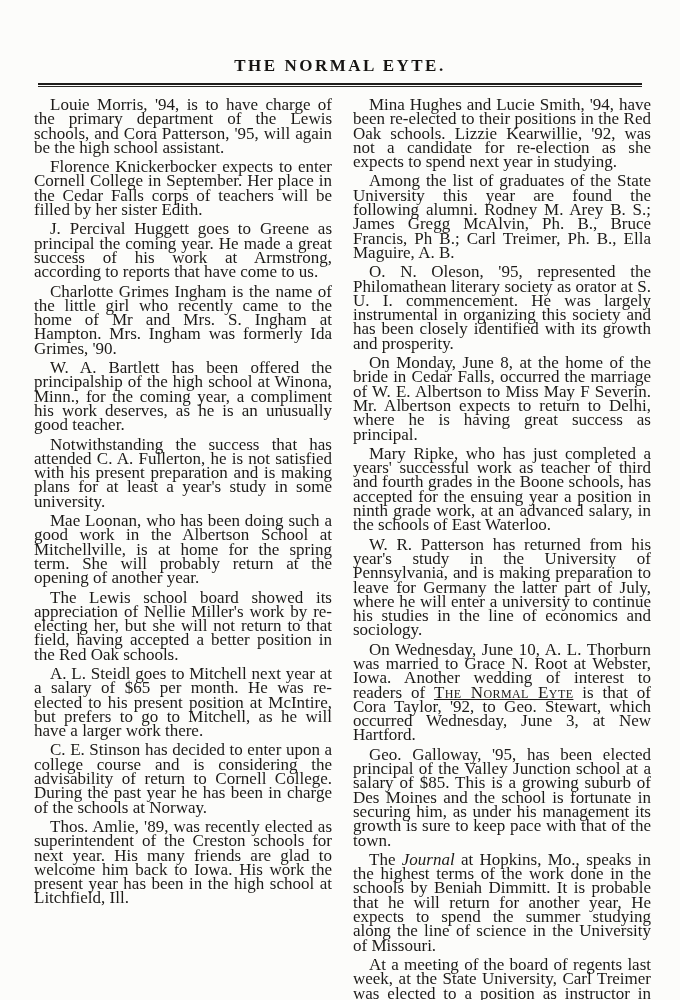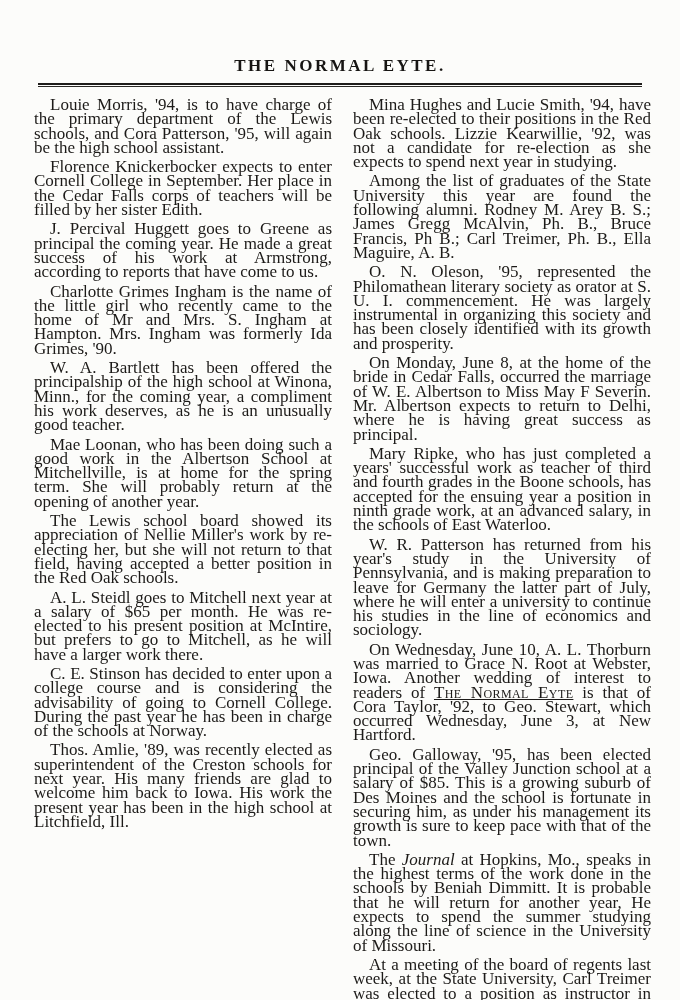--- a/index.html
+++ b/index.html
@@ -56,24 +56,25 @@
 <div class="page">
   <div class="masthead">THE NORMAL EYTE.</div>
   <div class="header-rule"></div>
   <div class="columns">
     <div class="col">
       <p>Louie Morris, '94, is to have charge of the primary department of the Lewis schools, and Cora Patterson, '95, will again be the high school assistant.</p>
       <p>Florence Knickerbocker expects to enter Cornell College in September.  Her place in the Cedar Falls corps of teachers will be filled by her sister Edith.</p>
       <p>J. Percival Huggett goes to Greene as principal the coming year.  He made a great success of his work at Armstrong, according to reports that have come to us.</p>
       <p>Charlotte Grimes Ingham is the name of the little girl who recently came to the home of Mr and Mrs. S. Ingham at Hampton.  Mrs. Ingham was formerly Ida Grimes, '90.</p>
       <p>W. A. Bartlett has been offered the principalship of the high school at Winona, Minn., for the coming year, a compliment his work deserves, as he is an unusually good teacher.</p>
+      <p>Notwithstanding the success that has attended C. A. Fullerton, he is not satisfied with his present preparation and is making plans for at least a year's study in some university.</p>
       <p>Mae Loonan, who has been doing such a good work in the Albertson School at Mitchellville, is at home for the spring term.  She will probably return at the opening of another year.</p>
       <p>The Lewis school board showed its appreciation of Nellie Miller's work by re-electing her, but she will not return to that field, having accepted a better position in the Red Oak schools.</p>
       <p>A. L. Steidl goes to Mitchell next year at a salary of $65 per month.  He was re-elected to his present position at McIntire, but prefers to go to Mitchell, as he will have a larger work there.</p>
-      <p>C. E. Stinson has decided to enter upon a college course and is considering the advisability of going to Cornell College.  During the past year he has been in charge of the schools at Norway.</p>
+      <p>C. E. Stinson has decided to enter upon a college course and is considering the advisability of return to Cornell College.  During the past year he has been in charge of the schools at Norway.</p>
       <p>Thos. Amlie, '89, was recently elected as superintendent of the Creston schools for next year.  His many friends are glad to welcome him back to Iowa.  His work the present year has been in the high school at Litchfield, Ill.</p>
     </div>
     <div class="col">
       <p>Mina Hughes and Lucie Smith, '94, have been re-elected to their positions in the Red Oak schools.  Lizzie Kearwillie, '92, was not a candidate for re-election as she expects to spend next year in studying.</p>
       <p>Among the list of graduates of the State University this year are found the following alumni.  Rodney M. Arey B. S.; James Gregg McAlvin, Ph. B., Bruce Francis, Ph B.; Carl Treimer, Ph. B., Ella Maguire, A. B.</p>
       <p>O. N. Oleson, '95, represented the Philomathean literary society as orator at S. U. I. commencement.  He was largely instrumental in organizing this society and has been closely identified with its growth and prosperity.</p>
       <p>On Monday, June 8, at the home of the bride in Cedar Falls, occurred the marriage of W. E. Albertson to Miss May F Severin. Mr. Albertson expects to return to Delhi, where he is having great success as principal.</p>
       <p>Mary Ripke, who has just completed a years' successful work as teacher of third and fourth grades in the Boone schools, has accepted for the ensuing year a position in ninth grade work, at an advanced salary, in the schools of East Waterloo.</p>
       <p>W. R. Patterson has returned from his year's study in the University of Pennsylvania, and is making preparation to leave for Germany the latter part of July, where he will enter a university to continue his studies in the line of economics and sociology.</p>
       <p><span>On Wednesday, June 10, A. L. Thorburn was married to Grace N. Root at Webster, Iowa.  Another wedding of interest to readers of </span><span class="run-smallcaps">The Normal Eyte</span><span> is that of Cora Taylor, '92, to Geo. Stewart, which occurred Wednesday, June 3, at New Hartford.</span></p>

